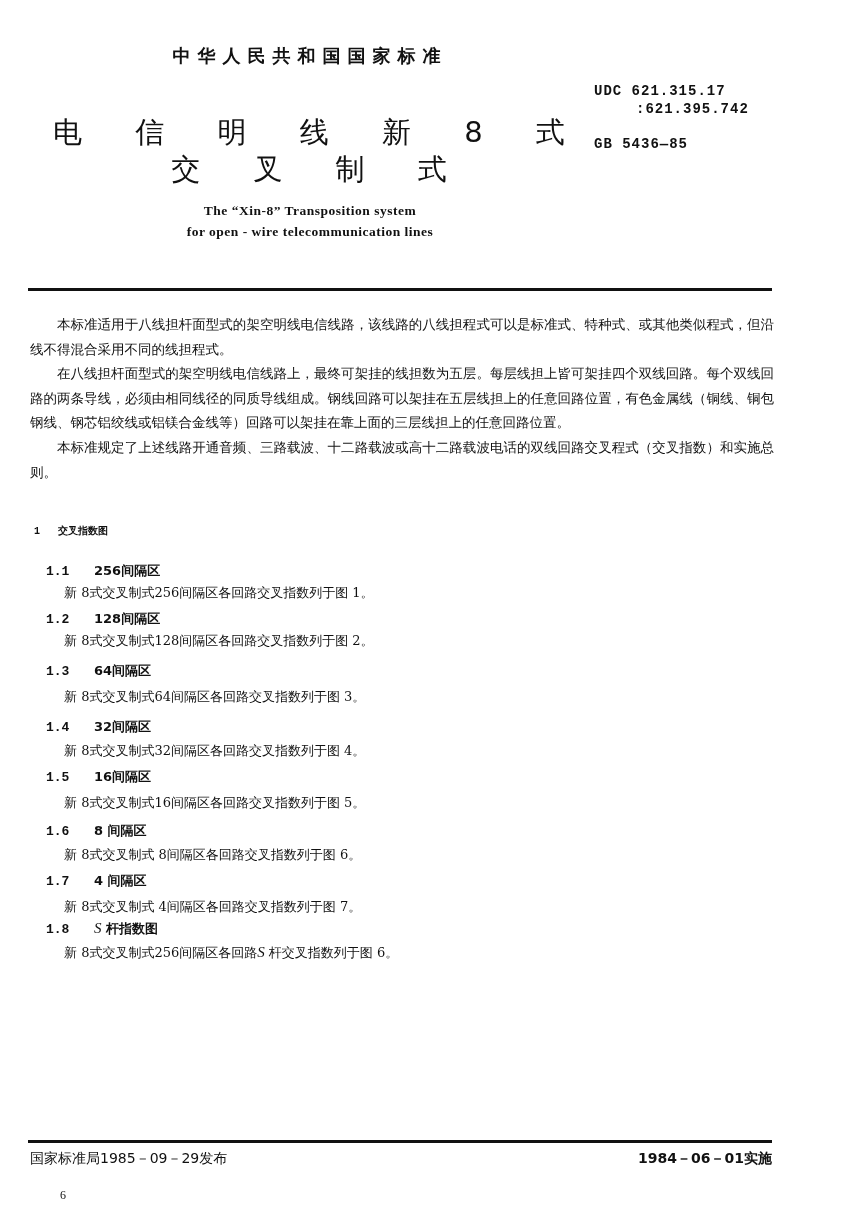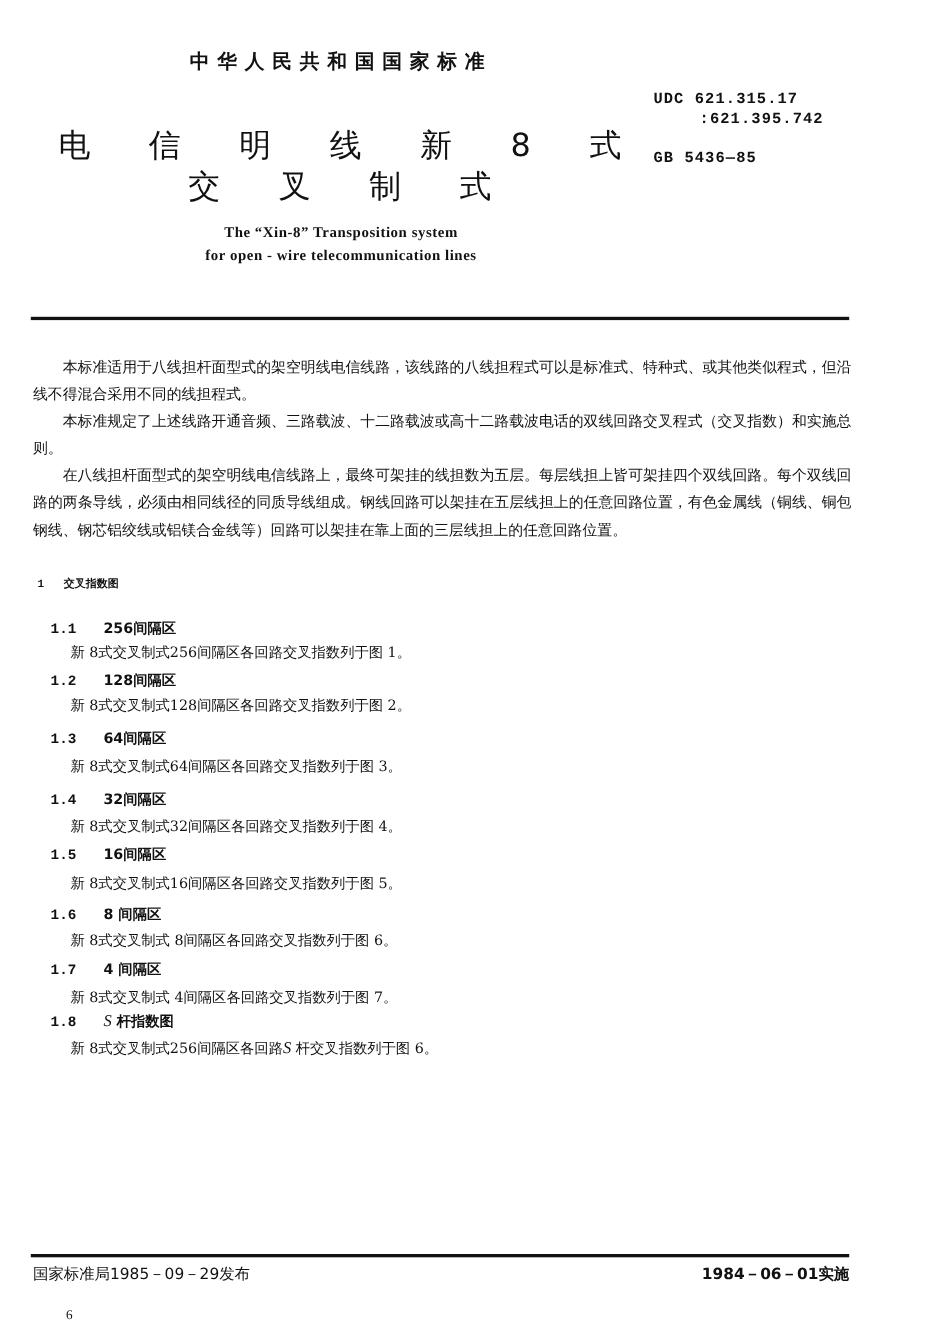--- a/index.html
+++ b/index.html
@@ -7,21 +7,21 @@
   .abs { position:absolute; }
   .std-title { left:0; width:620px; top:44px; text-align:center; font-family:"DejaVu Sans", sans-serif; font-weight:bold; font-size:18px; letter-spacing:7px; }
   .udc { left:594px; top:82px; font-family:"Liberation Mono", monospace; font-weight:bold; font-size:14px; letter-spacing:1px; line-height:18px; }
   .udc .l2 { padding-left:42px; }
   .gb { left:594px; top:136px; font-family:"Liberation Mono", monospace; font-weight:bold; font-size:14px; letter-spacing:1px; }
   .title-zh { left:0; width:640px; text-align:center; font-family:"DejaVu Sans", sans-serif; font-size:29px; letter-spacing:22px; }
   .t1 { top:113px; }
   .t2 { top:150px; }
   .title-en { left:0; width:620px; text-align:center; font-family:"Liberation Serif", serif; font-weight:bold; font-size:13.5px; line-height:21px; top:200px; letter-spacing:0.5px; }
   .rule { left:28px; width:744px; height:3px; background:#111; }
-  .body { left:30px; width:744px; font-family:"DejaVu Serif", serif; font-size:13.5px; line-height:24.6px; top:312px;margin-top:10px; }
+  .body { left:30px; width:744px; font-family:"DejaVu Serif", serif; font-size:13.5px; line-height:24.6px; top:312px; }
   .body p { margin:0; text-indent:2em; text-align:justify; }
   .sec { font-family:Liberation Mono, monospace; font-weight:bold; font-size:10px;text-align:right; }
   .h1 { left:34px; top:524px; }
   .sub { left:46px; font-family:"DejaVu Sans", sans-serif; font-weight:bold; font-size:13px; }
   .sub .num { display:inline-block; width:48px; font-family:"Liberation Mono", monospace; }
   .desc { left:64px; font-family:"DejaVu Serif", serif; font-size:13px; }
   .desc i { font-family:"Liberation Serif", serif; font-size:15px; }
   .foot-left { left:30px; top:1150px; font-family:"DejaVu Sans", sans-serif; font-weight:normal; font-size:14px; }
   .foot-right { right:72px; top:1150px; font-family:"DejaVu Sans", sans-serif; font-weight:bold; font-size:14px; }
   .pageno { left:60px; top:1188px; font-family:"Liberation Serif", serif; font-size:12px; }
@@ -42,22 +42,22 @@
 
 <div class="abs title-en">
   <div>The “Xin-8” Transposition system</div>
   <div>for open - wire telecommunication lines</div>
 </div>
 
 <div class="abs rule" style="top:288px;"></div>
 
 <div class="abs body">
   <p>本标准适用于八线担杆面型式的架空明线电信线路，该线路的八线担程式可以是标准式、特种式、或其他类似程式，但沿线不得混合采用不同的线担程式。</p>
+  <p>在八线担杆面型式的架空明线电信线路上，最终可架挂的线担数为五层。每层线担上皆可架挂四个双线回路。每个双线回路的两条导线，必须由相同线径的同质导线组成。钢线回路可以架挂在五层线担上的任意回路位置，有色金属线（铜线、铜包钢线、钢芯铝绞线或铝镁合金线等）回路可以架挂在靠上面的三层线担上的任意回路位置。</p>
   <p>本标准规定了上述线路开通音频、三路载波、十二路载波或高十二路载波电话的双线回路交叉程式（交叉指数）和实施总则。</p>
-  <p>在八线担杆面型式的架空明线电信线路上，最终可架挂的线担数为五层。每层线担上皆可架挂四个双线回路。每个双线回路的两条导线，必须由相同线径的同质导线组成。钢线回路可以架挂在五层线担上的任意回路位置，有色金属线（铜线、铜包钢线、钢芯铝绞线或铝镁合金线等）回路可以架挂在靠上面的三层线担上的任意回路位置。</p>
 </div>
 
 <div class="abs sec h1">
   <span>1</span>&nbsp;&nbsp;&nbsp;<span>交叉指数图</span>
 </div>
 
 <div class="abs sub" style="top:562px;"><span class="num">1.1</span><span>256间隔区</span></div>
 <div class="abs desc" style="top:584px;">新 8式交叉制式256间隔区各回路交叉指数列于图 1。</div>
 
 <div class="abs sub" style="top:610px;"><span class="num">1.2</span><span>128间隔区</span></div>

